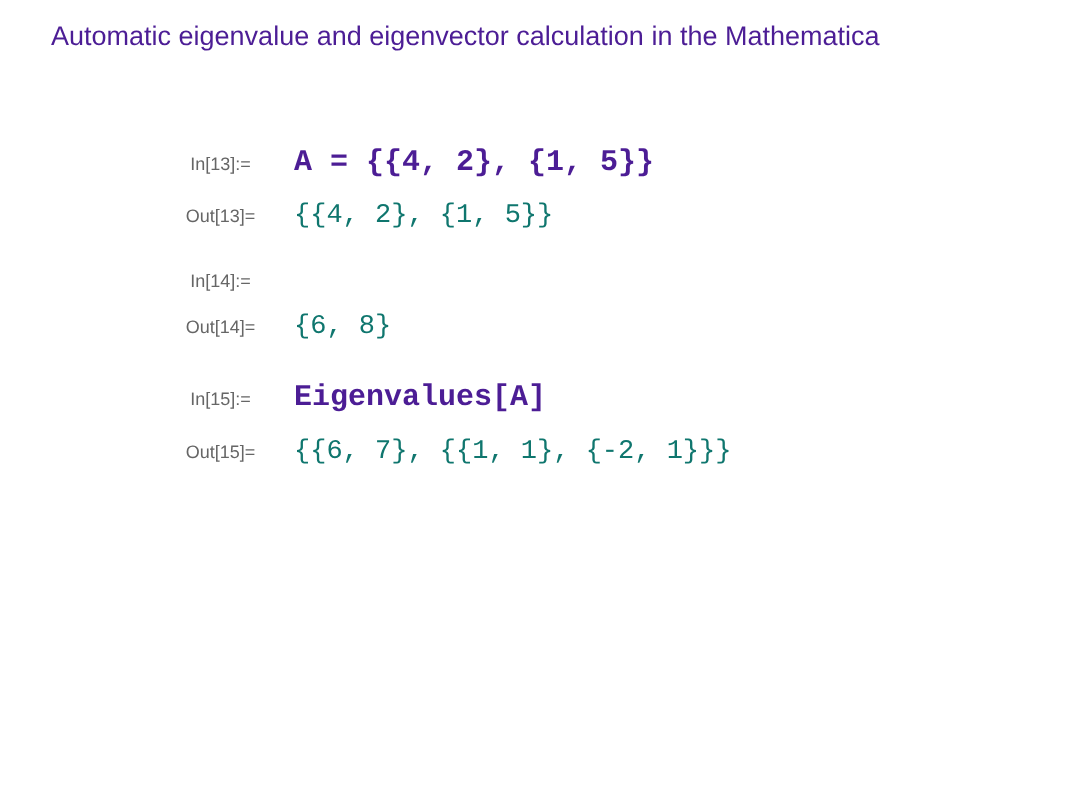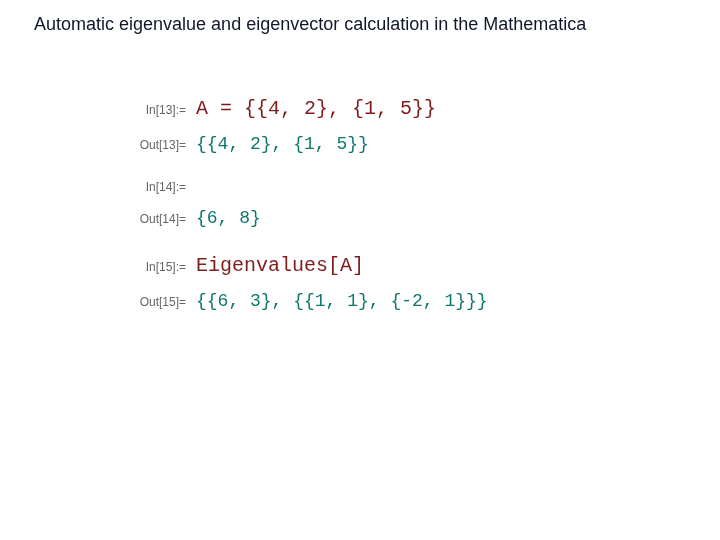--- a/index.html
+++ b/index.html
@@ -6,47 +6,47 @@
     margin: 0;
     padding: 0;
     width: 720px;
     height: 540px;
     background: #ffffff;
     font-family: Arial, Helvetica, sans-serif;
     overflow: hidden;
   }
   .title {
     font-size: 18px;
-    color: #0f172a;
+    color: #4c1d95;
     padding: 14px 0 0 34px;
     font-weight: 400;
   }
   .notebook {
     margin-top: 62px;
     margin-left: 108px;
   }
   .row {
     display: flex;
     align-items: baseline;
     margin-bottom: 20px;
   }
   .label {
     width: 78px;
-    text-align: right;
+    text-align: center;
     font-size: 12px;
     color: #666;
     font-family: Arial, Helvetica, sans-serif;
     padding-right: 10px;
     flex-shrink: 0;
   }
   .in-content {
     font-family: "Courier New", Courier, monospace;
-    font-weight: normal;
+    font-weight: bold;
     font-size: 20px;
-    color: #7f1d1d;
+    color: #4c1d95;
   }
   .out-content {
     font-family: "Courier New", Courier, monospace;
     font-weight: 400;
     font-size: 18px;
     color: #0f766e;
   }
   .row.in { margin-bottom: 14px; }
   .row.out { margin-bottom: 26px; }
 </style>
@@ -76,16 +76,16 @@
     <div class="out-content">{6, 8}</div>
   </div>
 
   <div class="row in">
     <div class="label">In[15]:=</div>
     <div class="in-content">Eigenvalues[A]</div>
   </div>
 
   <div class="row out">
     <div class="label">Out[15]=</div>
-    <div class="out-content">{{6, 3}, {{1, 1}, {-2, 1}}}</div>
+    <div class="out-content">{{6, 7}, {{1, 1}, {-2, 1}}}</div>
   </div>
 
 </div>
 
 </body></html>

